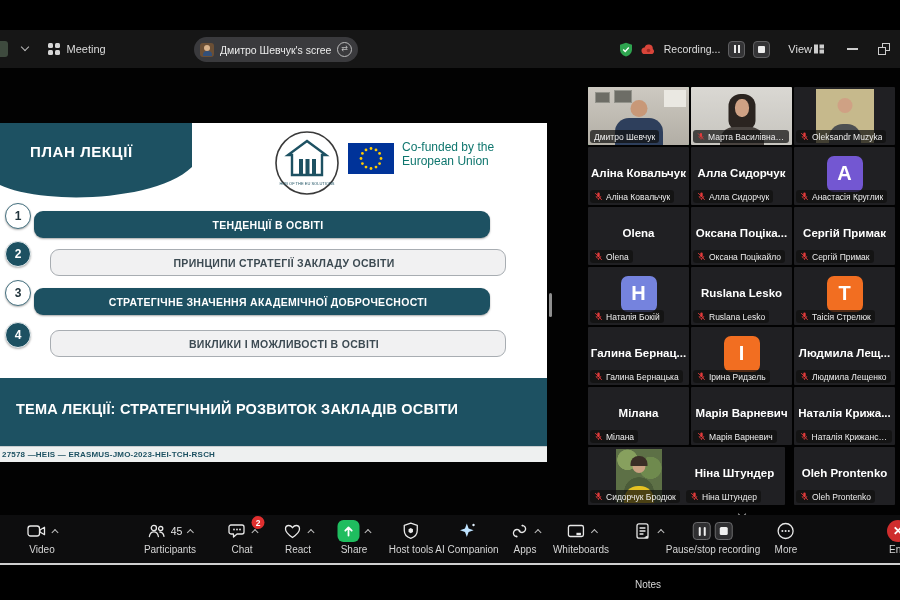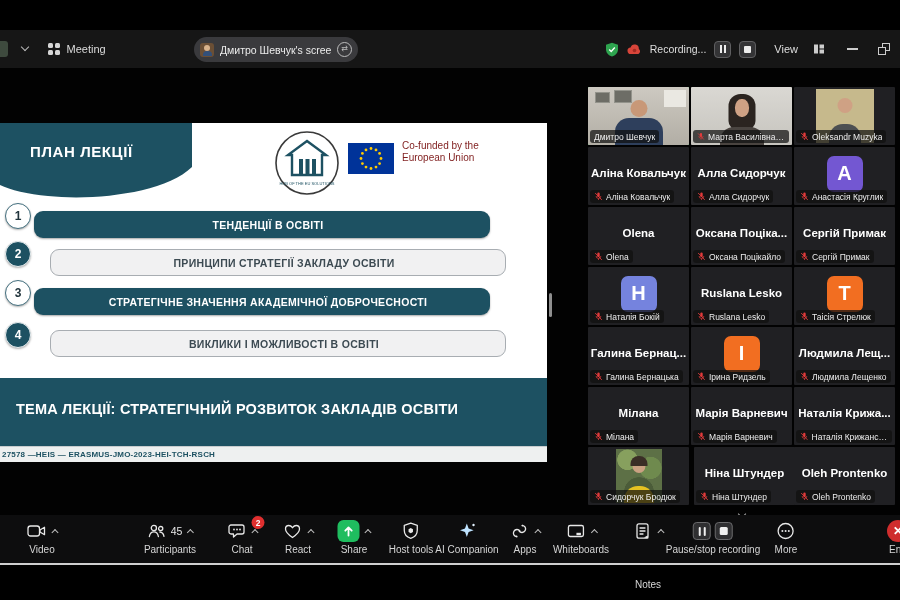--- a/index.html
+++ b/index.html
@@ -21,33 +21,33 @@
   .share-pill .txt { color:#ececec; font-size:10.5px; white-space:nowrap; overflow:hidden; }
   .mini-avatar { width:14px; height:14px; border-radius:3px; background:#6b4f35; position:relative; flex:none; }
   .mini-avatar::before { content:""; position:absolute; left:4px; top:2px; width:6px; height:6px; border-radius:50%; background:#d9b38c; }
   .mini-avatar::after { content:""; position:absolute; left:2.5px; top:8px; width:9px; height:5px; border-radius:4px 4px 0 0; background:#33507a; }
   .swap-circle { width:15px; height:15px; border:1.3px solid #bdbdbd; border-radius:50%; color:#bdbdbd; font-size:8px; line-height:12.5px; text-align:center; flex:none; margin-left:auto; }
   .tb-right { position:absolute; right:0; top:0; height:38px; display:flex; align-items:center; gap:8px; padding-right:10px; }
   .rec-text { color:#dedede; font-size:10.5px; }
   .sq-btn { width:17px; height:17px; background:#343436; border:1px solid #5f5f61; border-radius:4px; display:flex; align-items:center; justify-content:center; }
   .pause-glyph { display:flex; gap:2px; } .pause-glyph i { width:2px; height:8px; background:#ededed; }
   .stop-glyph { width:7px; height:7px; background:#ededed; border-radius:1px; }
-  .view-wrap { display:flex; align-items:center; gap:15px; color:#dedede; font-size:11px; margin-left:10px; }
+  .view-wrap { display:flex; align-items:center; gap:1px; color:#dedede; font-size:11px; margin-left:10px; }
   .minim { width:11px; height:2px; background:#cccccc; margin-left:14px; }
   .restore { position:relative; width:12px; height:12px; margin-left:12px; }
   .restore b { position:absolute; width:8px; height:8px; border:1.2px solid #cccccc; background:#161616; }
   .restore b:first-child { right:0; top:0; } .restore b:last-child { left:0; bottom:0; }
   
   #stage { position:absolute; left:0; top:68px; width:900px; height:447px; background:#020202; }
   #slide { position:absolute; left:0; top:55px; width:547px; height:339px; background:#ffffff; overflow:hidden; }
   .banner-svg { position:absolute; left:0; top:0; }
   .slide-title { position:absolute; left:30px; top:20px; color:#fff; font-size:15px; font-weight:bold; letter-spacing:0.6px; }
   .logo-wrap { position:absolute; left:272px; top:6px; }
   .euflag { position:absolute; left:348px; top:20px; }
-  .eu-text { position:absolute; left:402px; top:17px; color:#7f1d1d; font-size:10px; font-weight:500; line-height:1.18; }
+  .eu-text { position:absolute; left:402px; top:17px; color:#0f766e; font-size:12px; font-weight:500; line-height:1.18; }
   .slide-item { position:absolute; left:0; width:547px; }
   .item-bar { position:absolute; left:34px; width:456px; height:27px; border-radius:9px; display:flex; align-items:center; justify-content:center; font-size:10.5px; font-weight:bold; letter-spacing:0.3px;padding-left:12px; }
   .item-bar.dark { background:#1d5162; color:#ffffff; box-shadow:0 1px 2px rgba(0,0,0,.35); }
   .item-bar.light { background:#f1f1f2; color:#3c4a52; border:1px solid #a8adb2;margin-left:16px; }
   .item-num { position:absolute; left:5px; width:26px; height:26px; border-radius:50%; display:flex; align-items:center; justify-content:center; font-size:12px; font-weight:bold; box-shadow:0 1px 2px rgba(0,0,0,.3); }
   .item-num.odd { background:#ffffff; border:1.5px solid #44707f; color:#21343c; }
   .item-num.even { background:#1d5162; color:#ffffff; border:1.5px solid #e8eef0; }
   .footer-band { position:absolute; left:0; top:255px; width:547px; height:68px; background:#1d5162; }
   .footer-title { position:absolute; left:16px; top:278px; color:#ffffff; font-size:14.5px; font-weight:bold; letter-spacing:0.2px; }
   .code-band { position:absolute; left:0; top:323px; width:547px; height:16px; background:#eef0f0; border-top:1px solid #c7ccce; }
@@ -431,21 +431,21 @@
         </div>
         <span class="tile-label">
           <svg width="9" height="9" viewBox="0 0 12 12">
             <rect x="4.4" y="0.8" width="3.2" height="6" rx="1.6" fill="#e23b3b"></rect>
             <path d="M2.8 5.3a3.2 3.2 0 006.4 0M6 8.5v2.2" stroke="#e23b3b" stroke-width="1" fill="none"></path>
             <line x1="1.6" y1="1.4" x2="10.4" y2="10.6" stroke="#e23b3b" stroke-width="1.2"></line>
           </svg>
           <span>Сидорчук Бродюк</span>
         </span>
       </div>
-      <div class="tile" style="left: 106px; top: 360px;">
+      <div class="tile" style="left: 96px; top: 360px;">
         <span class="center-name">Ніна Штундер</span>
         <span class="tile-label">
           <svg width="9" height="9" viewBox="0 0 12 12">
             <rect x="4.4" y="0.8" width="3.2" height="6" rx="1.6" fill="#e23b3b"></rect>
             <path d="M2.8 5.3a3.2 3.2 0 006.4 0M6 8.5v2.2" stroke="#e23b3b" stroke-width="1" fill="none"></path>
             <line x1="1.6" y1="1.4" x2="10.4" y2="10.6" stroke="#e23b3b" stroke-width="1.2"></line>
           </svg>
           <span>Ніна Штундер</span>
         </span>
       </div>

